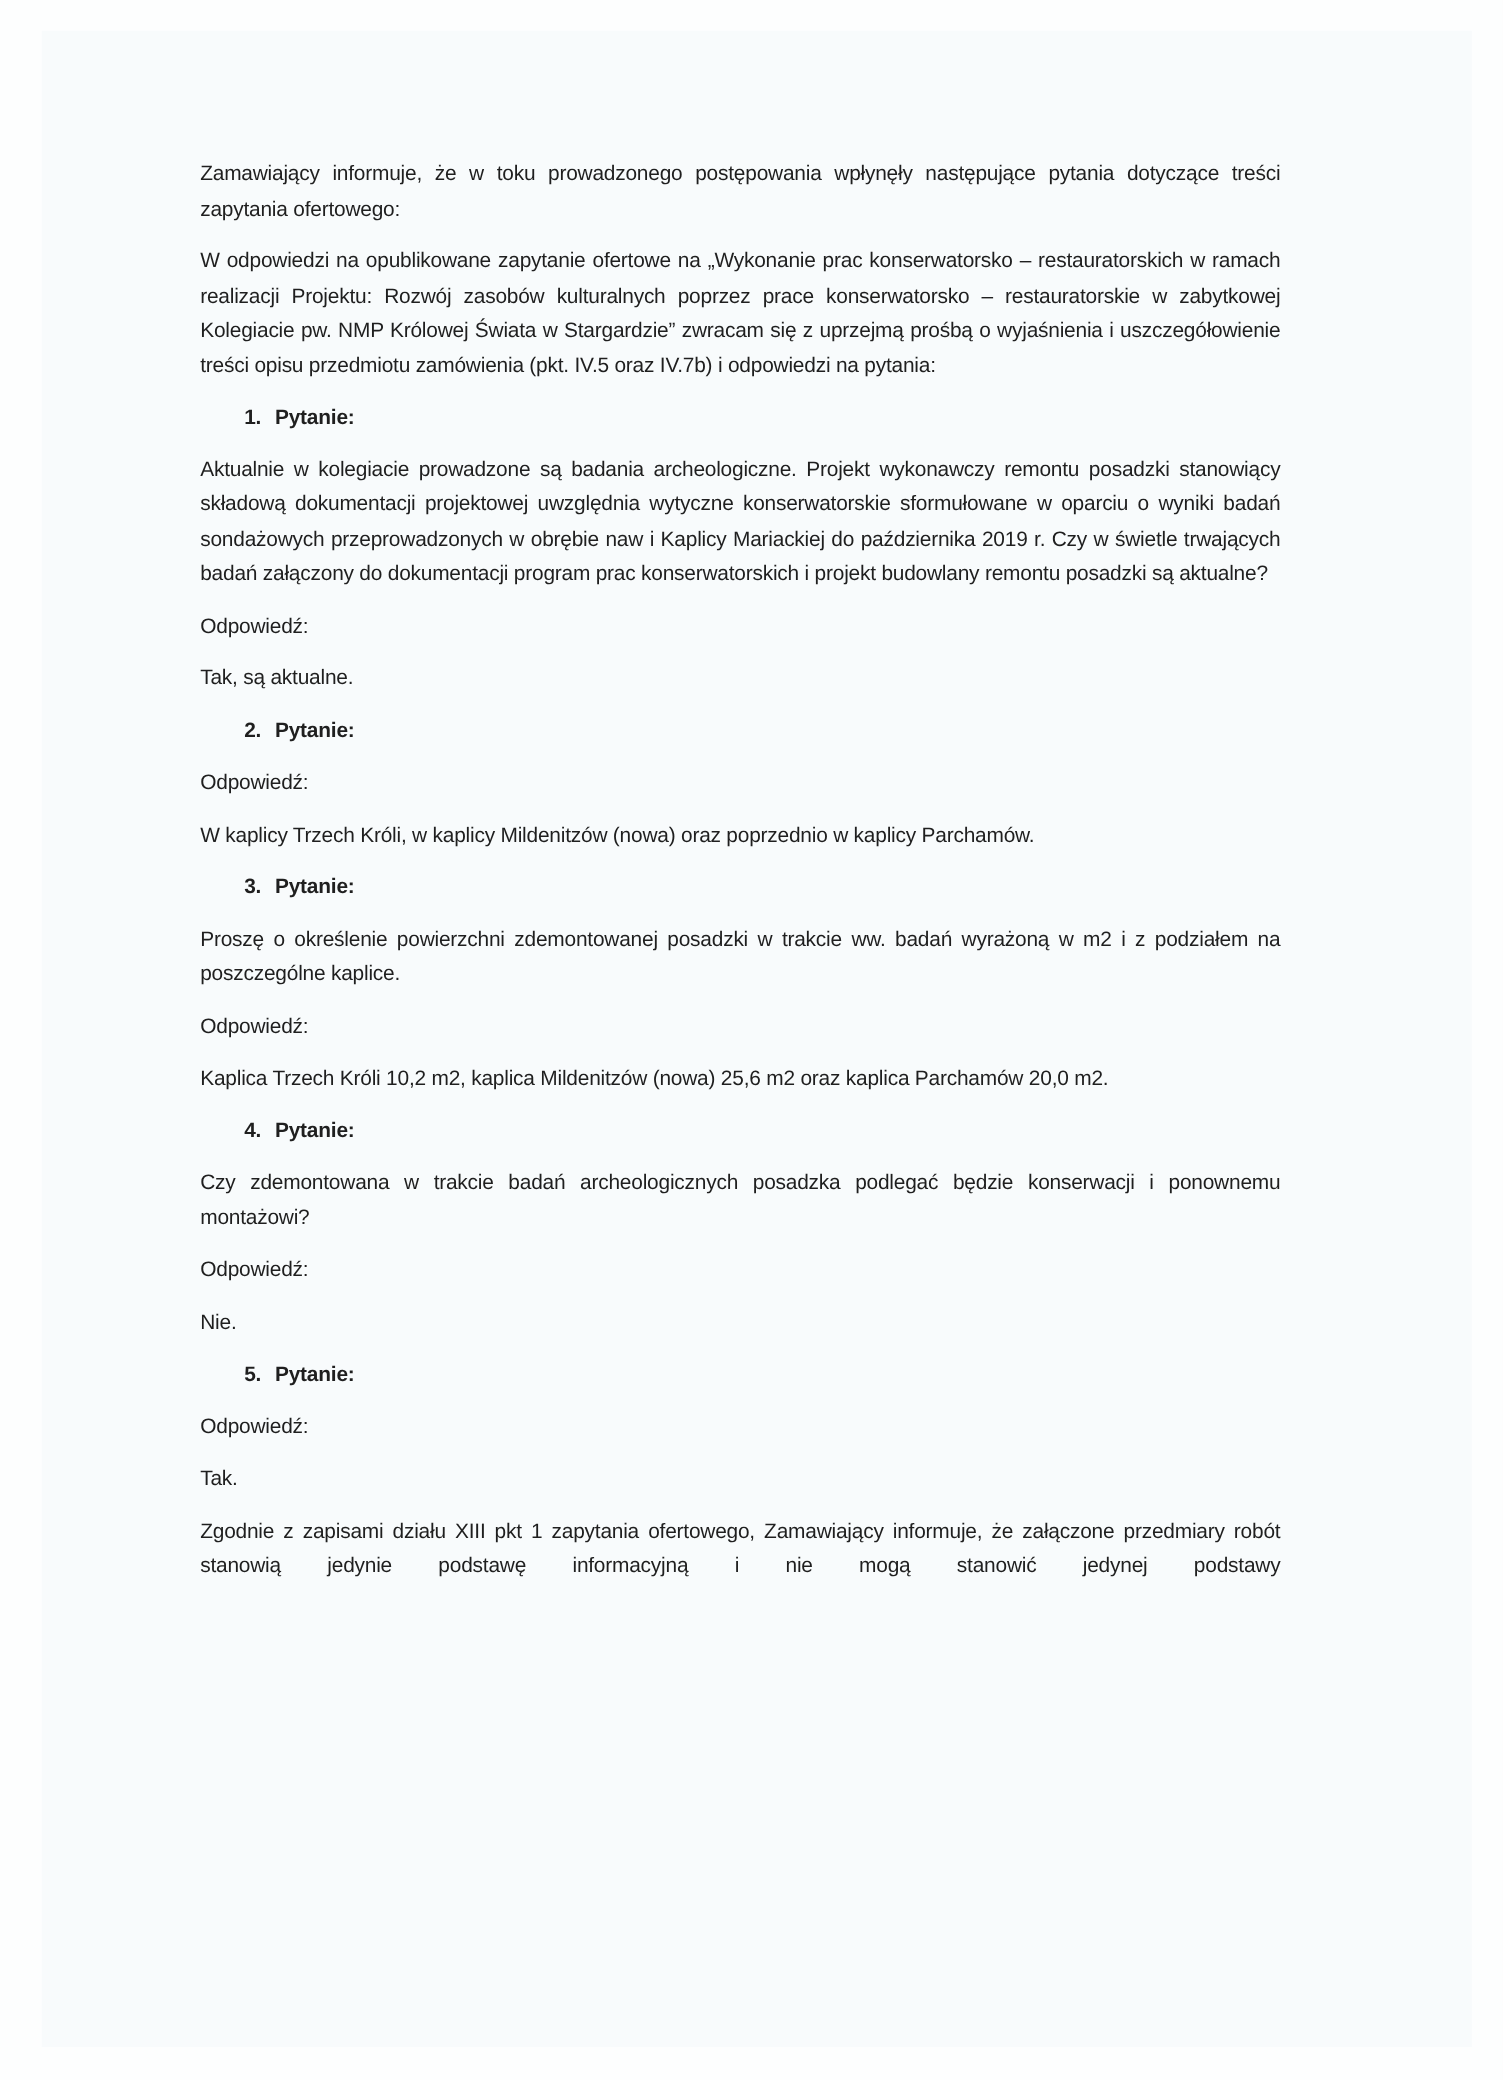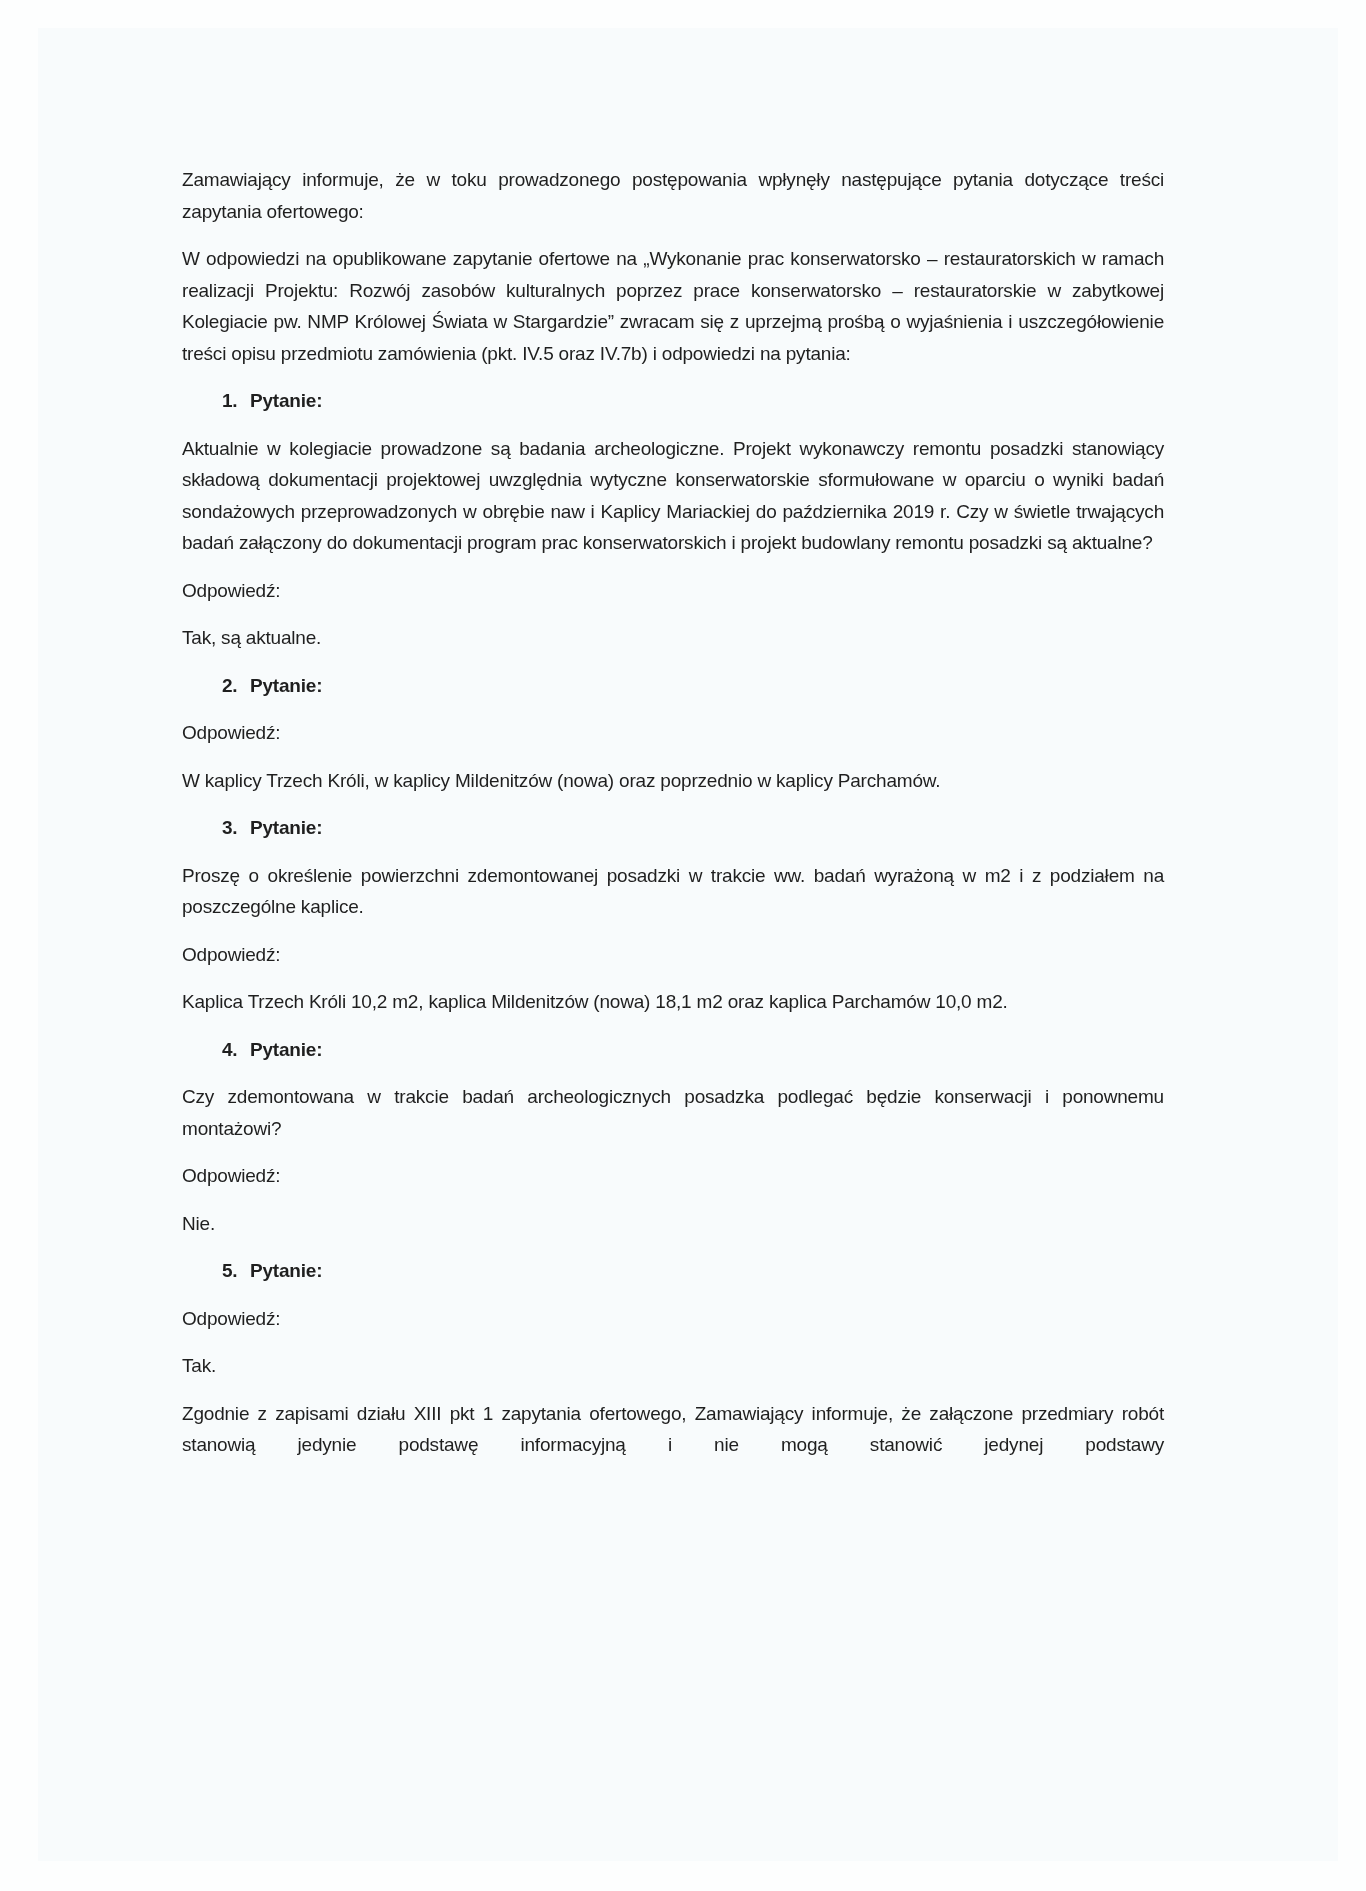--- a/index.html
+++ b/index.html
@@ -17,21 +17,21 @@
       position: absolute;
       left: 38px;
       top: 28px;
       width: 1300px;
       height: 1833px;
       background: #f8fbfc;
     }
     .content {
       position: absolute;
       left: 182px;
-      top: 164px;
+      top: 143px;
       width: 982px;
       font-family: "Liberation Sans", sans-serif;
       font-size: 19px;
       color: #1f1f1f;
       line-height: 31.5px;
       letter-spacing: -0.2px;
     }
     p {
       margin: 0;
       text-align: justify;
@@ -74,21 +74,21 @@
   <section>
     <div class="question-heading"><span class="num">2.</span><span>Pytanie:</span></div>
     <div class="answer-label">Odpowiedź:</div>
     <p class="answer-text">W kaplicy Trzech Króli, w kaplicy Mildenitzów (nowa) oraz poprzednio w kaplicy Parchamów.</p>
   </section>
 
   <section>
     <div class="question-heading"><span class="num">3.</span><span>Pytanie:</span></div>
     <p class="question-text">Proszę o określenie powierzchni zdemontowanej posadzki w trakcie ww. badań wyrażoną w m2 i z podziałem na poszczególne kaplice.</p>
     <div class="answer-label">Odpowiedź:</div>
-    <p class="answer-text">Kaplica Trzech Króli 10,2 m2, kaplica Mildenitzów (nowa) 18,1 m2 oraz kaplica Parchamów 10,0 m2.</p>
+    <p class="answer-text">Kaplica Trzech Króli 10,2 m2, kaplica Mildenitzów (nowa) 25,6 m2 oraz kaplica Parchamów 20,0 m2.</p>
   </section>
 
   <section>
     <div class="question-heading"><span class="num">4.</span><span>Pytanie:</span></div>
     <p class="question-text">Czy zdemontowana w trakcie badań archeologicznych posadzka podlegać będzie konserwacji i ponownemu montażowi?</p>
     <div class="answer-label">Odpowiedź:</div>
     <p class="answer-text">Nie.</p>
   </section>
 
   <section>

